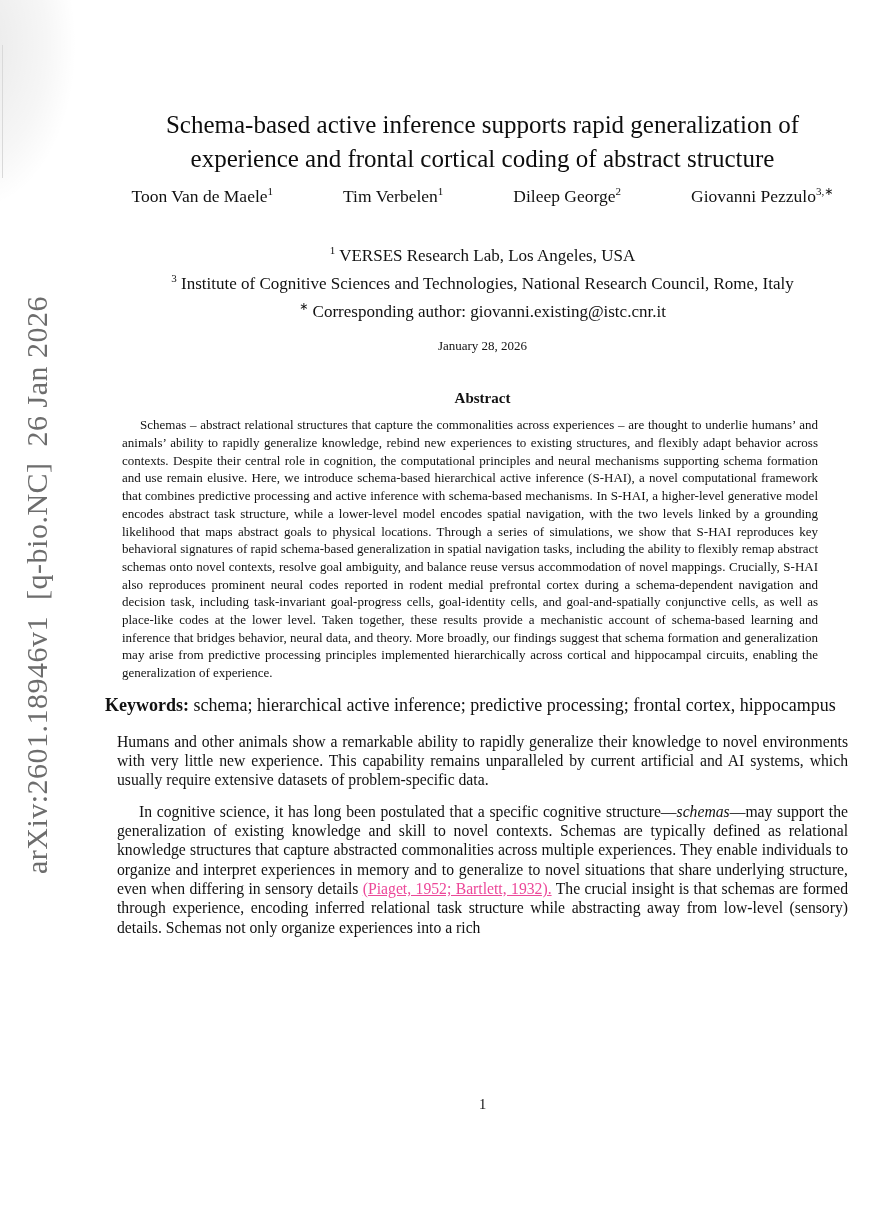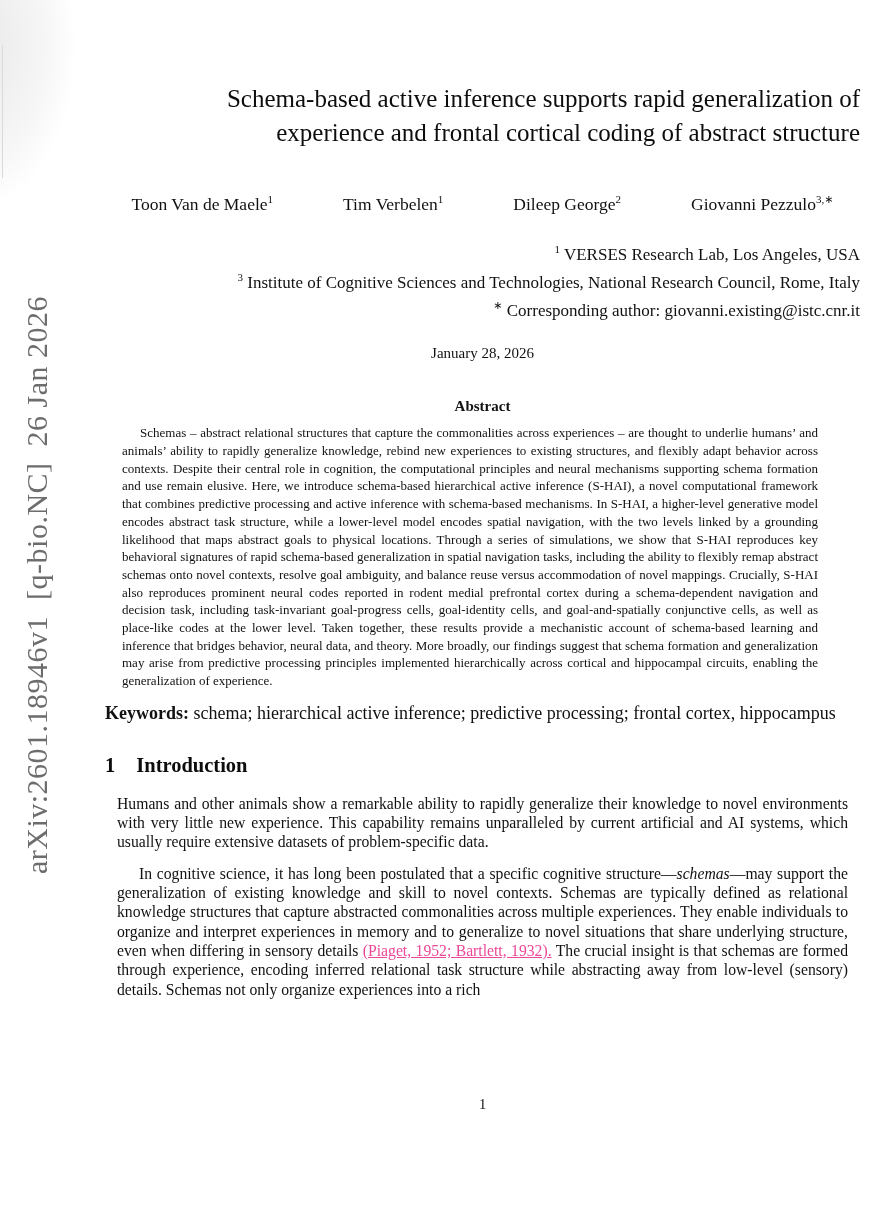--- a/index.html
+++ b/index.html
@@ -35,44 +35,44 @@
     font-size: 30px;
     color: #6d6d6d;
     letter-spacing: 0.5px;
   }
   .content {
     position: absolute;
     left: 105px; top: 0;
     width: 755px;
   }
   .title {
-    margin-top: 82px;
-    text-align: right;
+    margin-top: 108px;
+    text-align: center;
     font-size: 25px;
     line-height: 34px;
     color: #0d0d0d;
   }
   .authors {
     display: flex;
     justify-content: center;
     gap: 70px;
-    margin-top: 43px;
+    margin-top: 9px;
     font-size: 17.5px;
   }
   .authors sup, .affil sup, .kw-sup { font-size: 11px; }
   .affils {
-    margin-top: 23px;
-    text-align: right;
+    margin-top: 32px;
+    text-align: center;
     font-size: 17px;
     line-height: 22.5px;
   }
   .date {
-    margin-top: 23px;
+    margin-top: 15px;
     text-align: center;
-    font-size: 15px;
+    font-size: 13px;
   }
   .abstract-heading {
     margin-top: 36px;
     text-align: center;
     font-size: 15px;
     font-weight: bold;
   }
   .abstract-body {
     margin: 9px 0 0 0;
     padding: 0 42px 0 17px;
@@ -150,23 +150,20 @@
     <div class="date">January 28, 2026</div>
 
     <div class="abstract-heading">Abstract</div>
 
     <p class="abstract-body">Schemas – abstract relational structures that capture the commonalities across experiences – are thought to underlie humans’ and animals’ ability to rapidly generalize knowledge, rebind new experiences to existing structures, and flexibly adapt behavior across contexts. Despite their central role in cognition, the computational principles and neural mechanisms supporting schema formation and use remain elusive. Here, we introduce schema-based hierarchical active inference (S-HAI), a novel computational framework that combines predictive processing and active inference with schema-based mechanisms. In S-HAI, a higher-level generative model encodes abstract task structure, while a lower-level model encodes spatial navigation, with the two levels linked by a grounding likelihood that maps abstract goals to physical locations. Through a series of simulations, we show that S-HAI reproduces key behavioral signatures of rapid schema-based generalization in spatial navigation tasks, including the ability to flexibly remap abstract schemas onto novel contexts, resolve goal ambiguity, and balance reuse versus accommodation of novel mappings. Crucially, S-HAI also reproduces prominent neural codes reported in rodent medial prefrontal cortex during a schema-dependent navigation and decision task, including task-invariant goal-progress cells, goal-identity cells, and goal-and-spatially conjunctive cells, as well as place-like codes at the lower level. Taken together, these results provide a mechanistic account of schema-based learning and inference that bridges behavior, neural data, and theory. More broadly, our findings suggest that schema formation and generalization may arise from predictive processing principles implemented hierarchically across cortical and hippocampal circuits, enabling the generalization of experience.</p>
 
     <div class="keywords">
       <b>Keywords:</b><span> schema; hierarchical active inference; predictive processing; frontal cortex, hippocampus</span>
     </div>
 
-    <div class="section-heading">
-      <span class="sec-num">1</span><span>Introduction</span>
-    </div>
 
     <div class="body-text">
       <p>Humans and other animals show a remarkable ability to rapidly generalize their knowledge to novel environments with very little new experience. This capability remains unparalleled by current artificial and AI systems, which usually require extensive datasets of problem-specific data.</p>
       <p class="indent"><span>In cognitive science, it has long been postulated that a specific cognitive structure—</span><span class="italic">schemas</span><span>—may support the generalization of existing knowledge and skill to novel contexts. Schemas are typically defined as relational knowledge structures that capture abstracted commonalities across multiple experiences. They enable individuals to organize and interpret experiences in memory and to generalize to novel situations that share underlying structure, even when differing in sensory details </span><a class="cite-link">(Piaget, 1952; Bartlett, 1932).</a><span> The crucial insight is that schemas are formed through experience, encoding inferred relational task structure while abstracting away from low-level (sensory) details. Schemas not only organize experiences into a rich</span></p>
     </div>
 
   </div>
 
   <div class="page-number">1</div>
 

